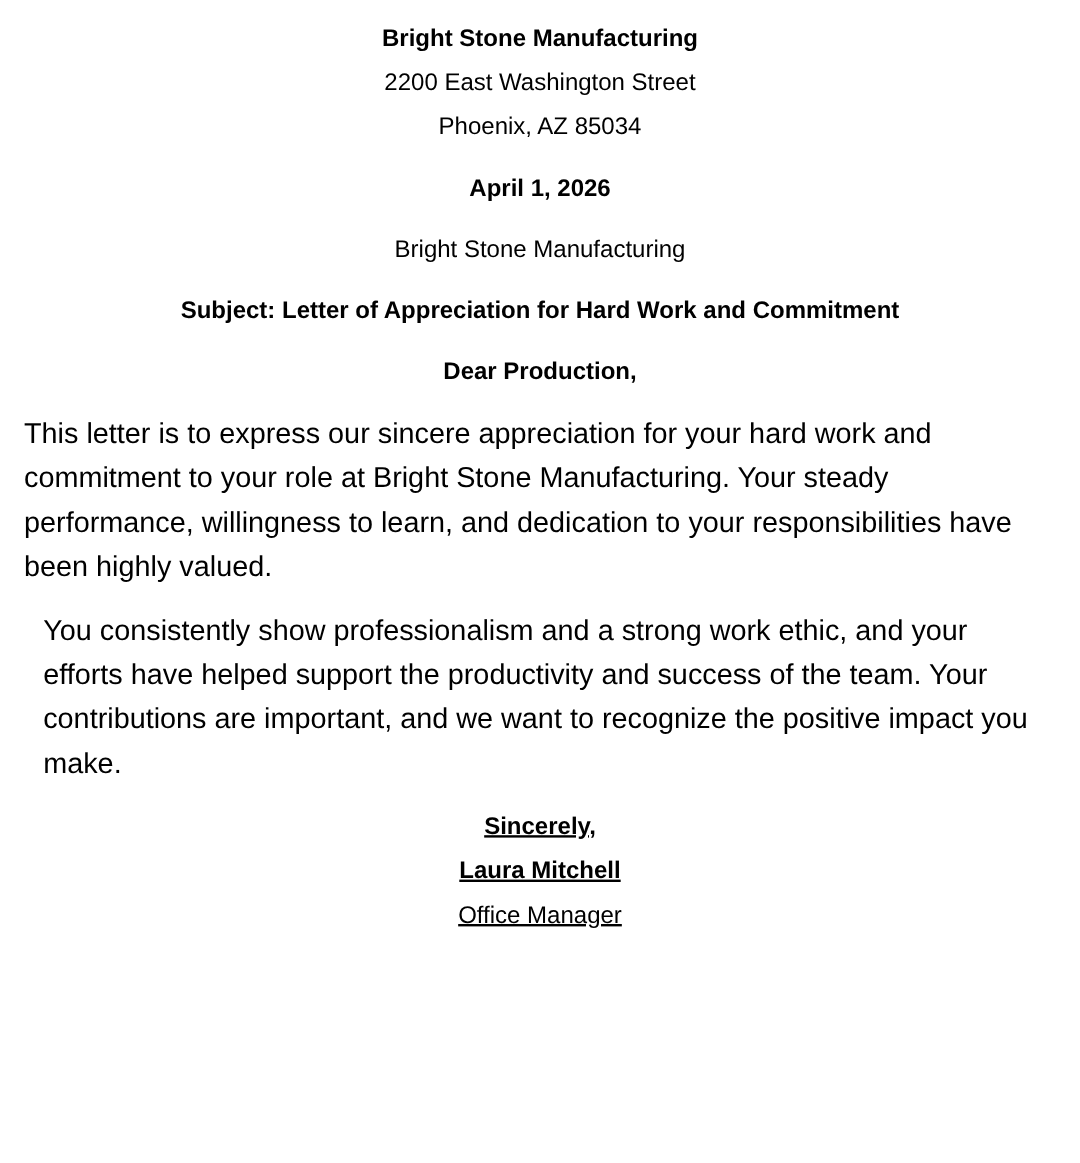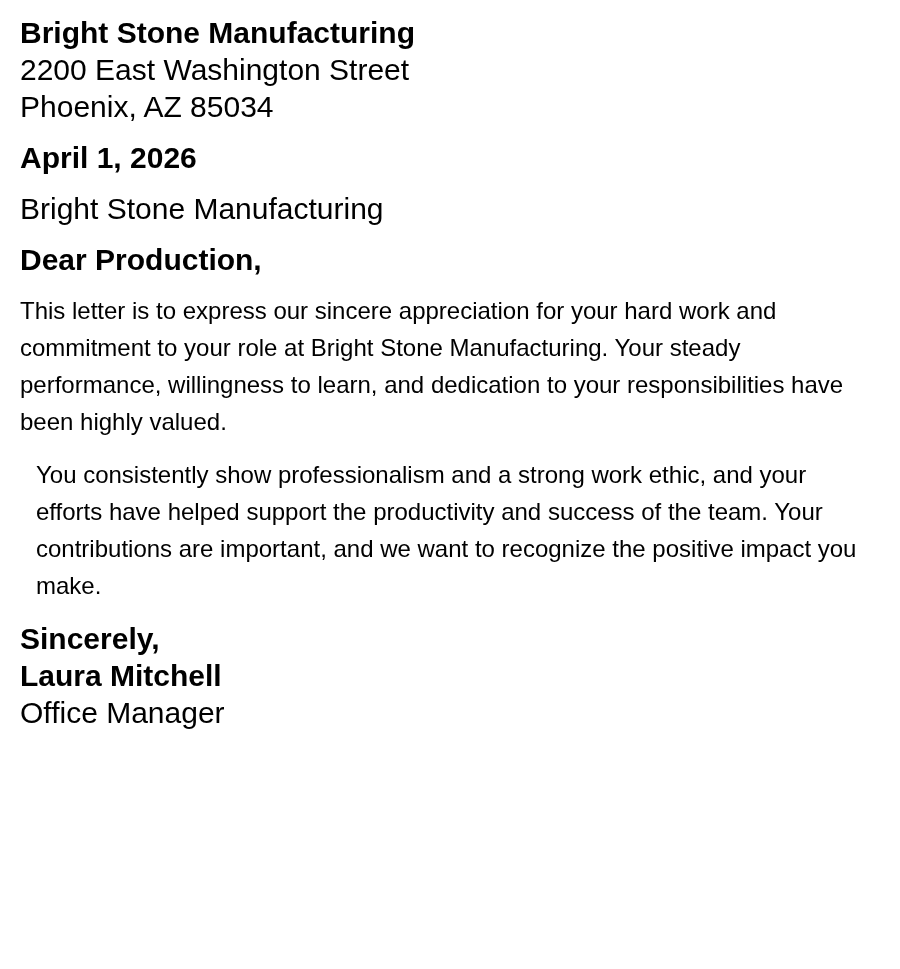--- a/index.html
+++ b/index.html
@@ -17,25 +17,27 @@
   .letter {
     box-sizing: border-box;
     width: 900px;
     padding: 14px 20px 0 20px;
   }
   .block {
     margin: 0 0 14px 0;
   }
   .block:last-child {
     margin-bottom: 11px;
+    text-decoration: underline;
   }
   .line {
-    font-size: 30px;
+    font-size: 20px;
     line-height: 37px;
     white-space: normal;
+    text-align: center;
   }
   .para {
     font-size: 24px;
     line-height: 37px;
     max-width: 845px;
   }
   .bold {
     font-weight: bold;
   }
   .regular {
@@ -54,20 +56,23 @@
   </div>
 
   <div class="block">
     <div class="line bold">April 1, 2026</div>
   </div>
 
   <div class="block">
     <div class="line regular">Bright Stone Manufacturing</div>
   </div>
 
+  <div class="block">
+    <div class="line bold">Subject: Letter of Appreciation for Hard Work and Commitment</div>
+  </div>
 
   <div class="block">
     <div class="line bold">Dear Production,</div>
   </div>
 
   <div class="block">
     <p class="para regular" style="margin:0;">This letter is to express our sincere appreciation for your hard work and commitment to your role at Bright Stone Manufacturing. Your steady performance, willingness to learn, and dedication to your responsibilities have been highly valued.</p>
   </div>
 
   <div class="block">

